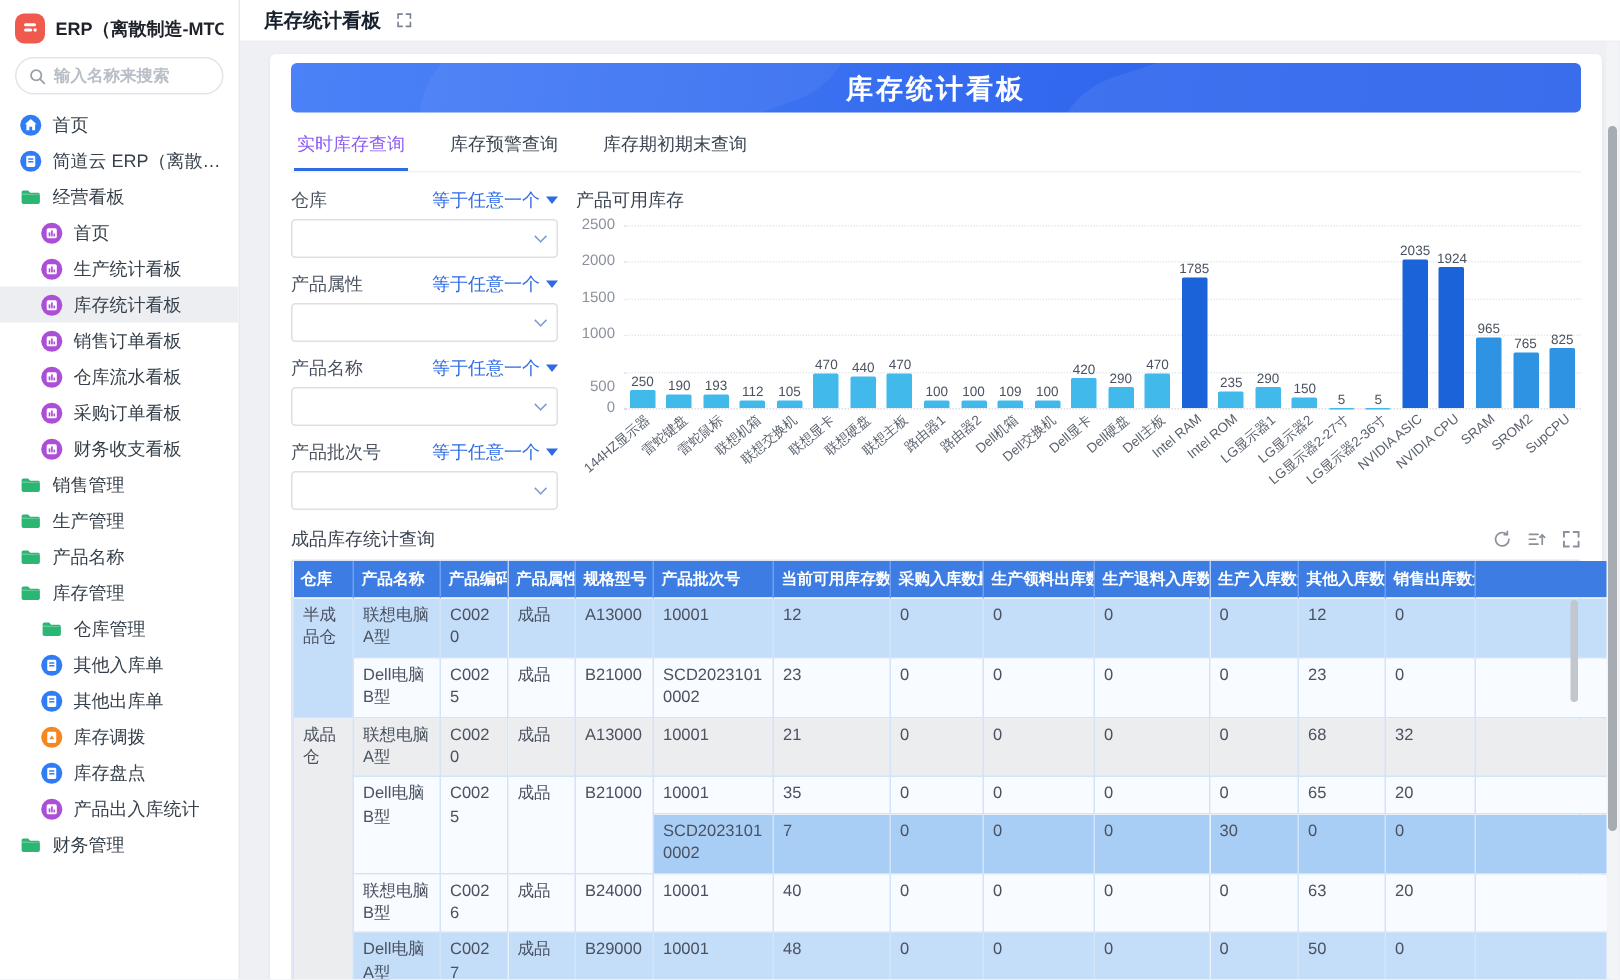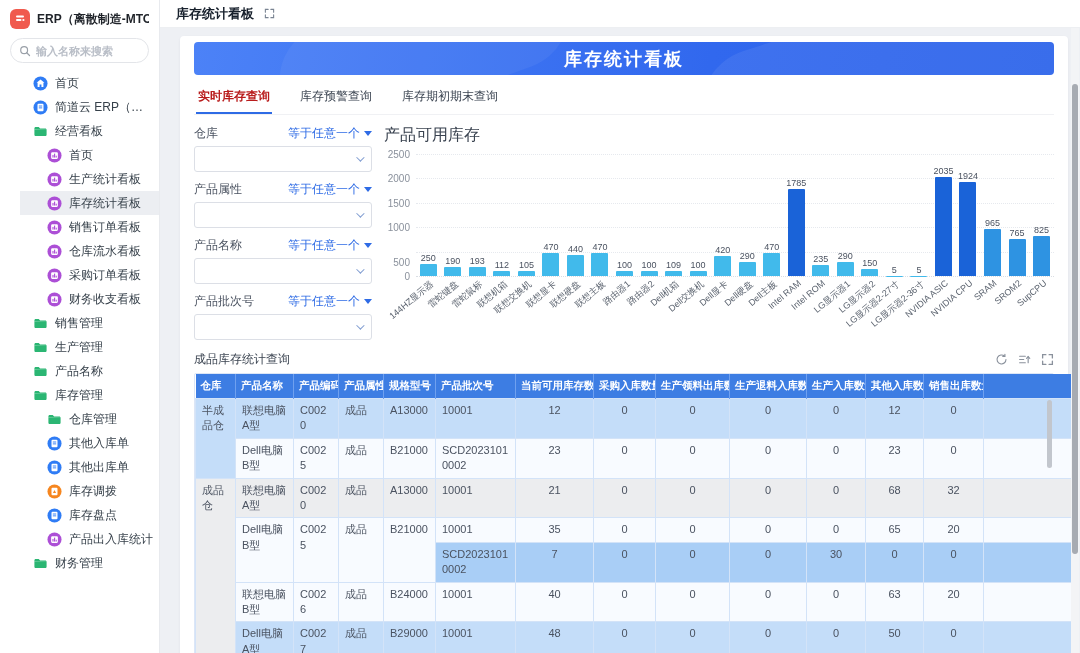--- a/index.html
+++ b/index.html
@@ -14,21 +14,21 @@
   .logo-badge { width:20px; height:20px; border-radius:6px; background:#F05A4E; flex:none;
     display:flex; align-items:center; justify-content:center; }
   .logo-title { font-size:12px; font-weight:bold; color:#1F2329; white-space:nowrap; overflow:hidden; }
   .search-box { margin:2px 10px 8px 10px; height:25px; border:1px solid #E3E5E9; border-radius:13px;
     display:flex; align-items:center; padding:0 8px; gap:5px; background:#fff; }
   .search-box input { border:none; outline:none; font-size:11px; width:100%; color:#333;
     font-family:inherit; background:transparent;font-weight:bold; }
   .search-box input::placeholder { color:#B9BEC7; }
   .menu { flex:1; overflow:hidden; }
   .mi { height:24px; display:flex; align-items:center; gap:7px; font-size:12px; color:#36404A;
-    cursor:pointer; padding-right:6px;margin-left:20px; }
+    cursor:pointer; padding-right:6px; }
   .mi.l1 { padding-left:13px; }
   .mi.l2 { padding-left:27px; }
   .mi.active { background:#ECEEF2; }
   .mi .lbl { white-space:nowrap; overflow:hidden; text-overflow:ellipsis; }
   .ic { width:15px; height:15px; flex:none; display:inline-flex; }
 
   
   .main { flex:1; display:flex; flex-direction:column; min-width:0; }
   .topbar { height:28px; background:#fff; border-bottom:1px solid #EDEFF2; display:flex;
     align-items:center; padding:0 10px 0 16px; flex:none; }
@@ -50,38 +50,38 @@
     background:linear-gradient(100deg,#4C82F7 0%,#3168EE 60%,#2B62EA 100%);
     display:flex; align-items:center; justify-content:center; }
   .banner::before { content:""; position:absolute; right:-60px; top:-40px; width:420px; height:120px;
     background:rgba(255,255,255,.07); transform:rotate(-18deg); border-radius:60px; }
   .banner::after { content:""; position:absolute; left:80px; top:-50px; width:300px; height:110px;
     background:rgba(255,255,255,.05); transform:rotate(-20deg); border-radius:60px; }
   .banner span { color:#fff; font-size:18px; font-weight:bold; letter-spacing:2px; z-index:1; }
 
   .tabs { display:flex; gap:26px; border-bottom:1px solid #F0F1F4; padding:0 2px; margin-top:4px; }
   .tab { font-size:12px; color:#3A4350; padding:9px 2px 7px 2px; cursor:pointer; border-bottom:2px solid transparent; }
-  .tab.active { color:#b91c1c; font-weight:bold; border-bottom-color:#2E6BE5; }
+  .tab.active { color:#8b5cf6; font-weight:normal; border-bottom-color:#2E6BE5; }
 
   .query-row { display:flex; padding-top:10px; }
   .filters { width:178px; flex:none; }
   .fgroup { margin-bottom:9px; }
   .frow { display:flex; justify-content:space-between; align-items:center; margin-bottom:4px; }
   .flabel { font-size:12px; color:#4A5260; }
   .fop { font-size:12px; color:#2E6BE5; display:flex; align-items:center; gap:4px; cursor:pointer; }
   .caret-dn-b { width:0; height:0; border-left:4px solid transparent; border-right:4px solid transparent;
     border-top:5px solid #2E6BE5; }
   .fselect { height:26px; border:1px solid #DCDFE6; border-radius:3px; display:flex; align-items:center;
     justify-content:flex-end; padding:0 9px; cursor:pointer; background:#fff; }
   .chev-dn { width:6px; height:6px; border-right:1.5px solid #7E9BD0; border-bottom:1.5px solid #7E9BD0;
     transform:rotate(45deg) translateY(-2px); }
 
   
   .chart-wrap { flex:1; margin-left:12px; min-width:0; }
-  .chart-title { font-size:16px; color:#3A4350; margin-bottom:8px; }
+  .chart-title { font-size:12px; color:#3A4350; margin-bottom:8px; }
   .chart-area { display:flex; }
   .ylabels { width:32px; position:relative; height:122px; flex:none; }
   .ylabels span { position:absolute; right:6px; font-size:10px; color:#8A919C; transform:translateY(-50%); }
   .plot { flex:1; position:relative; height:122px; }
   .gridline { position:absolute; left:0; right:0; border-top:1px dotted #E6E9EE; }
   .bars { position:absolute; left:0; right:0; bottom:0; top:0; display:flex; align-items:flex-end; }
   .bcell { flex:1; position:relative; display:flex; flex-direction:column; align-items:center;
     justify-content:flex-end; height:100%; }
   .bval { font-size:9px; color:#4A5260; margin-bottom:1px; white-space:nowrap; }
   .bar { width:17px; border-radius:1px 1px 0 0; }
@@ -95,21 +95,21 @@
   .sec-icons { display:flex; gap:10px; align-items:center; }
   .sec-icons .ic { width:13px; height:13px; cursor:pointer; }
 
   .tbl-box { border:1px solid #DCE6F6; border-radius:2px; position:relative; }
   table { border-collapse:collapse; width:100%; table-layout:fixed; }
   thead th { background:#3D7DE3; color:#fff; font-size:10.5px; font-weight:bold; text-align:left;
     padding:5px 5px; border-right:1px solid #6FA0EF; white-space:nowrap; overflow:hidden; }
   thead th:last-child { border-right:none; }
   tbody td { font-size:11px; color:#4A5260; padding:4px 6px; border:1px solid #D3E3F8;
     vertical-align:top; line-height:1.4; overflow:hidden; word-break:break-all; }
-  tbody td.num { text-align:center;margin-top:28px; }
+  tbody td.num { text-align:left;margin-top:28px; }
   tr.hl  td { background:#C4DDF9; }
   tr.hl2 td { background:#A9CEF6; }
   tr.grey td { background:#ECEDEF; }
   tr.w   td { background:#F8FBFF; }
   .inner-scroll { position:absolute; right:1px; top:26px; width:5px; height:68px;
     background:#C2C6CD; border-radius:3px; }
 
   
   .page-sb { position:absolute; right:1px; top:0; bottom:0; width:8px; background:#F3F4F6; }
   .page-sb .thumb { position:absolute; left:1px; width:6px; top:56px; height:470px;

